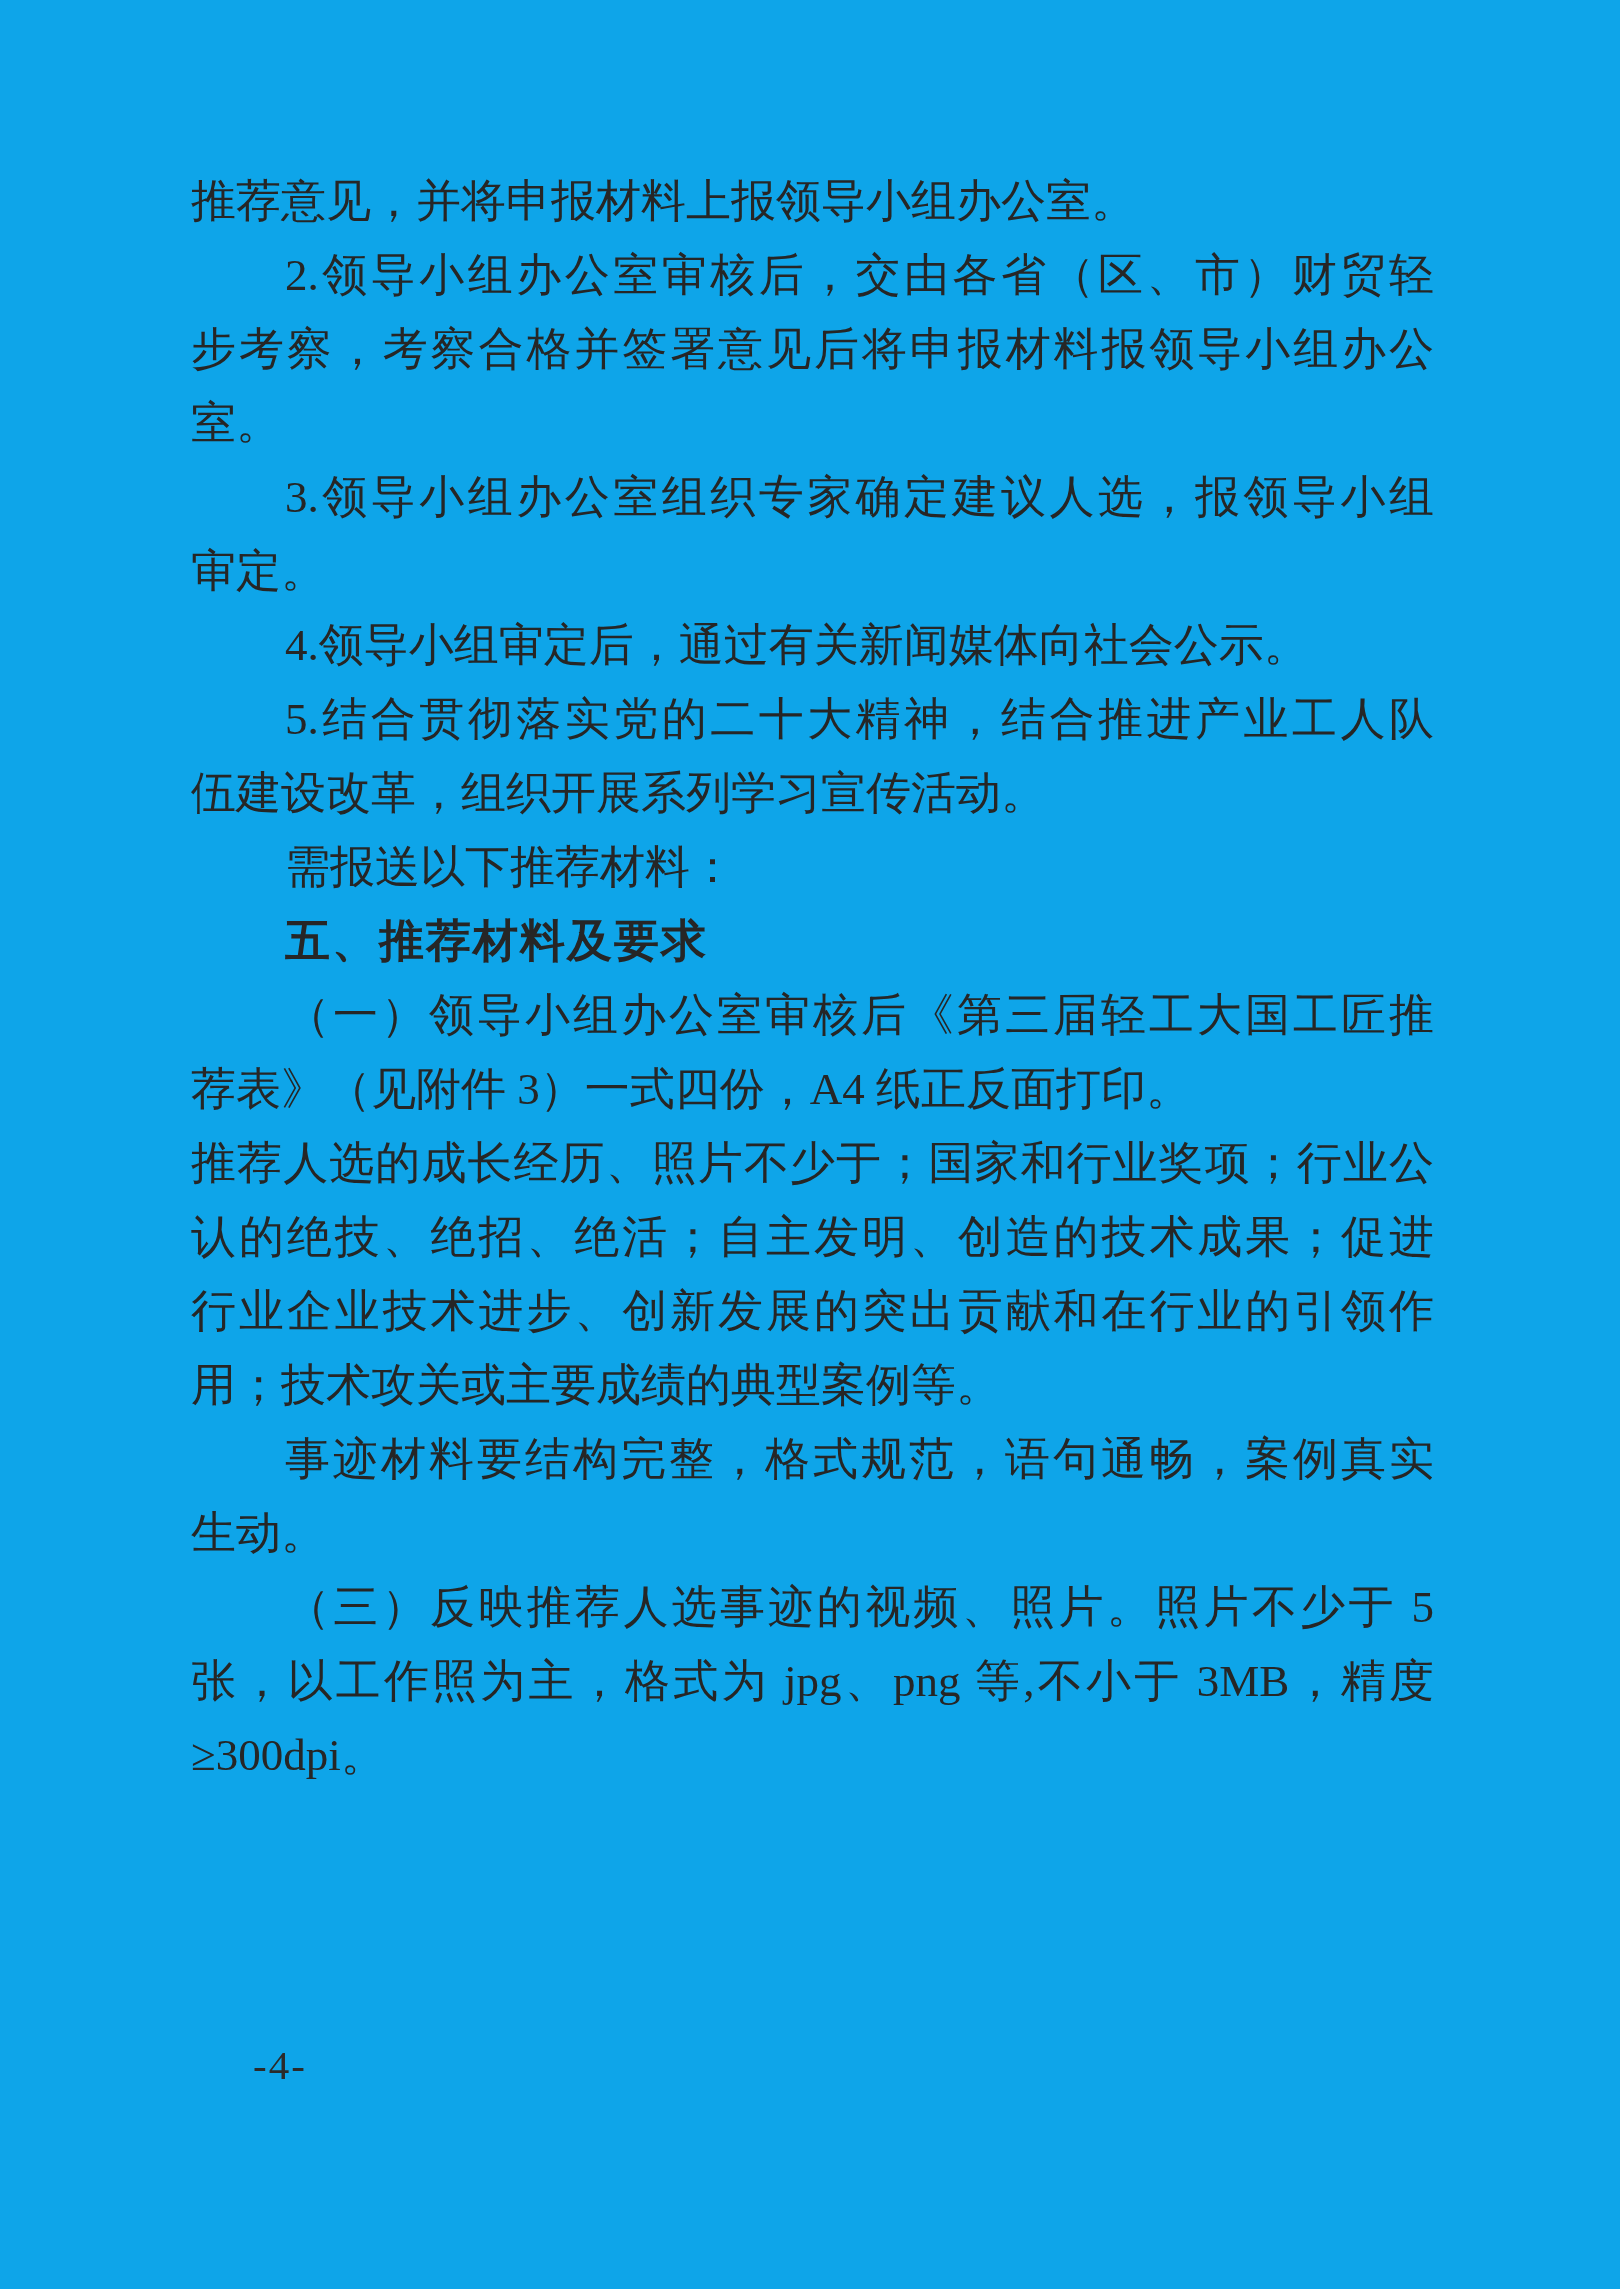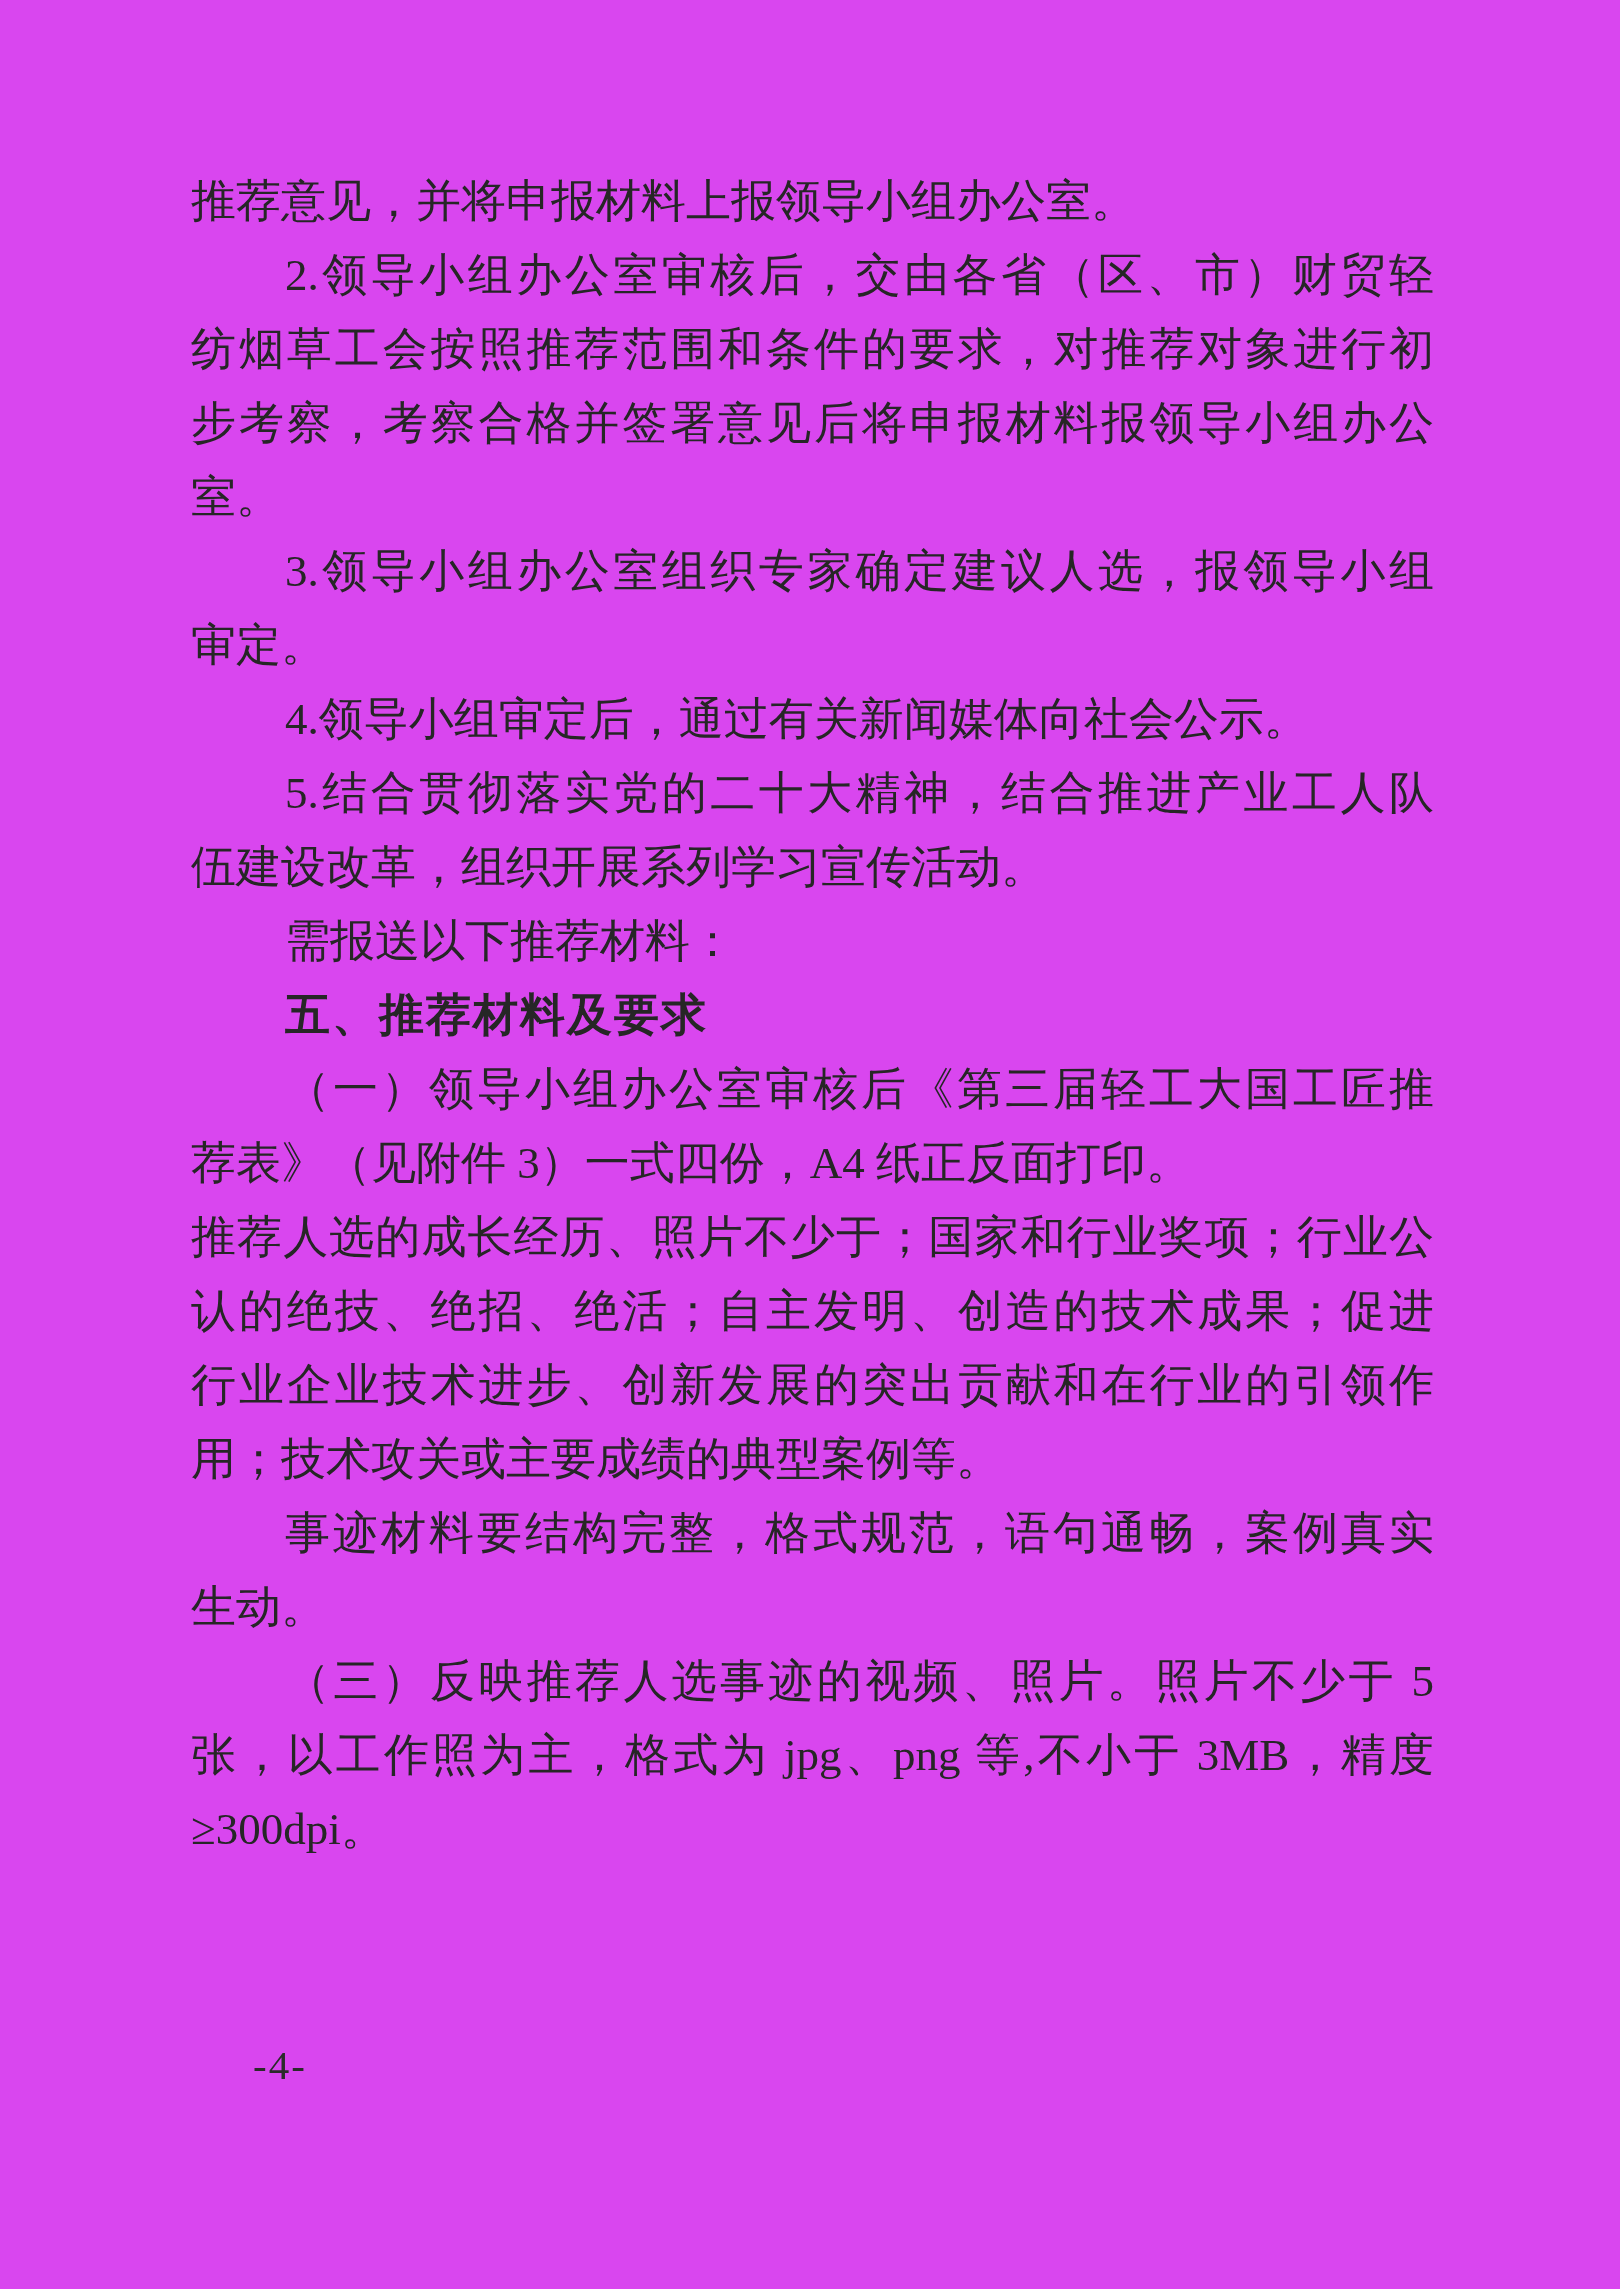--- a/index.html
+++ b/index.html
@@ -51,25 +51,24 @@
     left: 253px;
     top: 2041px;
     font-size: 41px;
     color: #2b2b2b;
     letter-spacing: 2px;
   }
 </style>
 </head>
 <body>
 
-<div class="page" style="background: #d946ef;">
+<div class="page" style="background: #0ea5e9;">
   <div class="body-text" style="color: rgb(38, 38, 38);">
       <div class="line">推荐意见，并将申报材料上报领导小组办公室。</div>
       <div class="line indent full">2.领导小组办公室审核后，交由各省（区、市）财贸轻</div>
-      <div class="line full">纺烟草工会按照推荐范围和条件的要求，对推荐对象进行初</div>
       <div class="line full">步考察，考察合格并签署意见后将申报材料报领导小组办公</div>
       <div class="line">室。</div>
       <div class="line indent full">3.领导小组办公室组织专家确定建议人选，报领导小组</div>
       <div class="line">审定。</div>
       <div class="line indent">4.领导小组审定后，通过有关新闻媒体向社会公示。</div>
       <div class="line indent full">5.结合贯彻落实党的二十大精神，结合推进产业工人队</div>
       <div class="line">伍建设改革，组织开展系列学习宣传活动。</div>
       <div class="line indent">需报送以下推荐材料：</div>
       <div class="line indent bold">五、推荐材料及要求</div>
       <div class="line indent full">（一）领导小组办公室审核后《第三届轻工大国工匠推</div>

